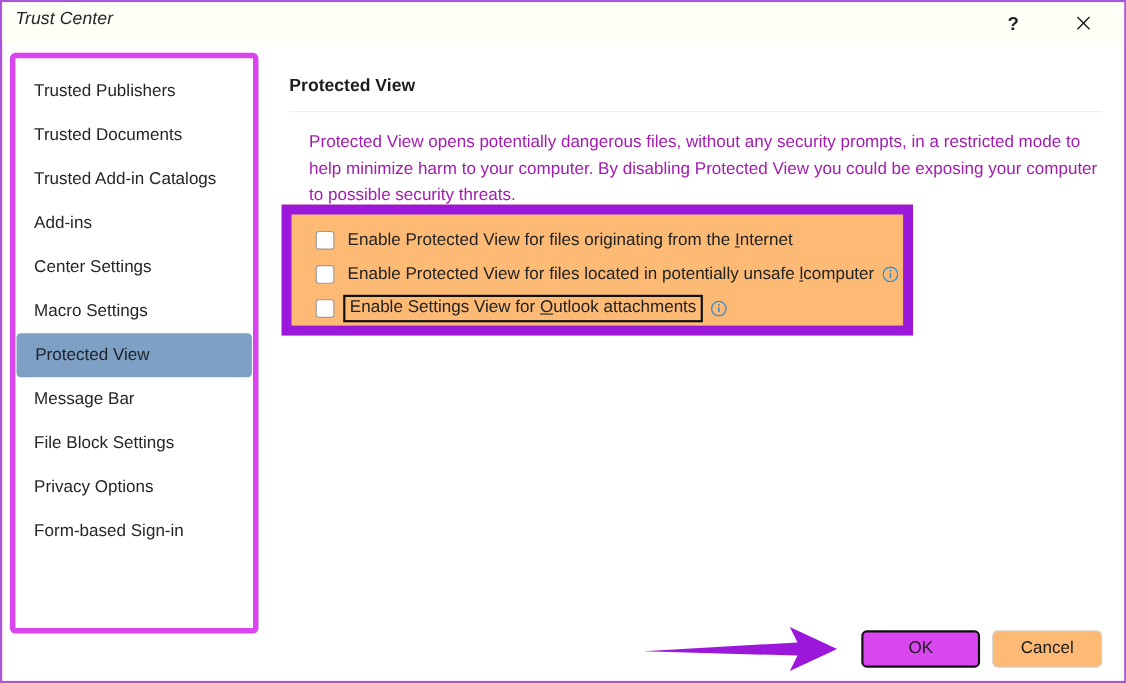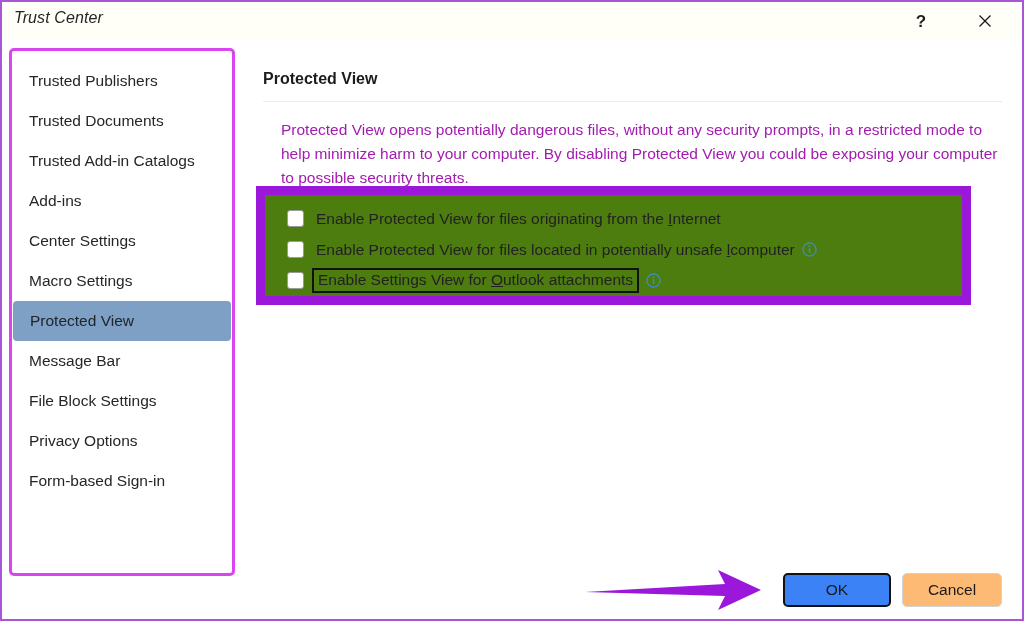--- a/index.html
+++ b/index.html
@@ -67,21 +67,21 @@
 
   
   .sidebar {
     position: absolute;
     left: 7px;
     top: 46px;
     width: 226px;
     height: 528px;
     box-sizing: border-box;
     background: #ffffff;
-    border: 3px solid #d946ef;
+    border: 5px solid #d946ef;
     border-radius: 5px;
     overflow: hidden;
     padding-top: 10px;
   }
   .sidebar-item {
     position: relative;
     height: 40px;
     display: flex;
     align-items: center;
     padding-left: 17px;
@@ -129,25 +129,25 @@
     font-size: 15.5px;
     line-height: 24px;
     color: #a21caf;
   }
 
   
   .highlight-box {
     position: absolute;
     left: 254px;
     top: 184px;
-    width: 715px;
+    width: 574px;
     height: 119px;
     box-sizing: border-box;
     border: 9px solid #9b18db;
-    background: #4d7c0f;
+    background: #fdba74;
     z-index: 5;
   }
 
   
   .checkbox-list {
     position: absolute;
     left: 0;
     top: 0;
     right: 0;
     bottom: 0;
@@ -210,21 +210,21 @@
     border: 1px solid #d2d2d2;
     border-radius: 5px;
     cursor: default;
     display: flex;
     align-items: center;
     justify-content: center;
   }
   .btn-ok {
     width: 108px;
     border: 2.5px solid #111111;
-    background: #3b82f6;
+    background: #d946ef;
   }
   .btn-cancel {
     width: 100px;
   }
 
   
   .arrow-annotation {
     position: absolute;
     left: 583px;
     bottom: 8px;

